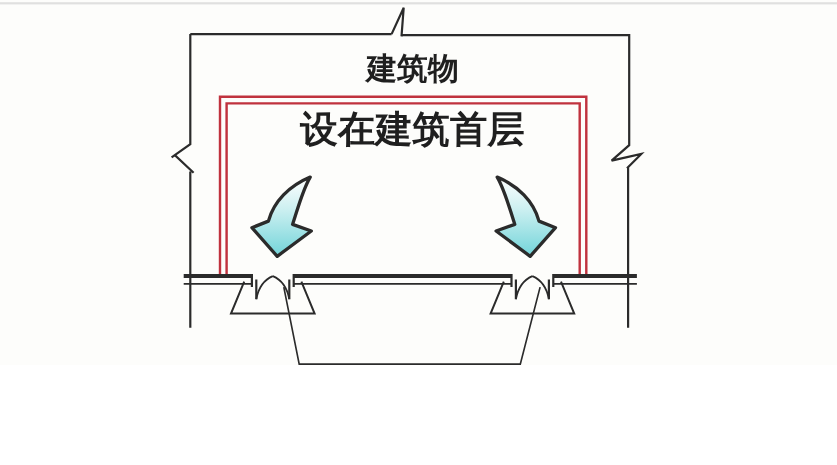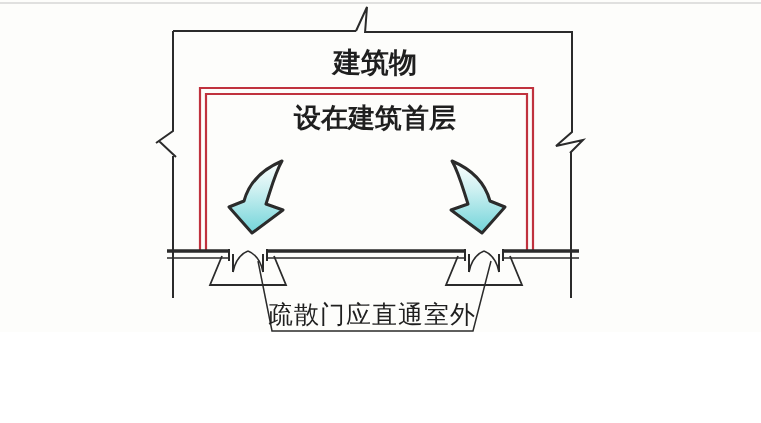--- a/index.html
+++ b/index.html
@@ -21,21 +21,21 @@
   .ln{stroke:var(--line,#2b2b2b);fill:none;}
   .red{stroke:var(--wall-red,#c0323e);fill:none;}
   .arrow{stroke:var(--line,#2b2b2b);stroke-width:3;stroke-linejoin:round;fill:url(#arrowGrad);}
   .g0{stop-color:var(--arrow-fade,#ffffff);}
   .g1{stop-color:#cdf0f1;}
   .g2{stop-color:var(--arrow-cyan,#72d4d9);}
   .label{position:absolute;transform:translateX(-50%);white-space:nowrap;color:#1f1f1f;}
   .hei{font-family:"Liberation Sans","DejaVu Sans",sans-serif;font-weight:700;}
   .song{font-family:"DejaVu Serif","Liberation Serif",serif;font-weight:400;}
   .building-label{font-size:28px;}
-  .room-label{font-size:27px;line-height:31px;text-align:center;}
+  .room-label{font-size:34px;line-height:31px;text-align:center;}
   .door-note{font-size:25px;letter-spacing:1px;}
   .caption{font-size:28px;font-weight:700;letter-spacing:2px;}
 </style>
 </head>
 <body>
 
 <div class="stage">
 
   <div class="frame-line frame-top"></div>
   <div class="frame-line frame-bottom"></div>
@@ -85,15 +85,14 @@
 
     <path class="ln" stroke-width="1.5" d="M 258,261 L 272,331 H 473 L 491,261"></path>
   </svg>
 
   <div class="label hei building-label" style="left:375px;top:44px;">建筑物</div>
 
   <div class="label hei room-label" style="left:375px;top:103px;">
     <div>设在建筑首层</div>
   </div>
 
-  <div class="label song door-note" style="left:372px;top:298px;">疏散门应直通室外</div>
 
 </div>
 
 </body></html>

